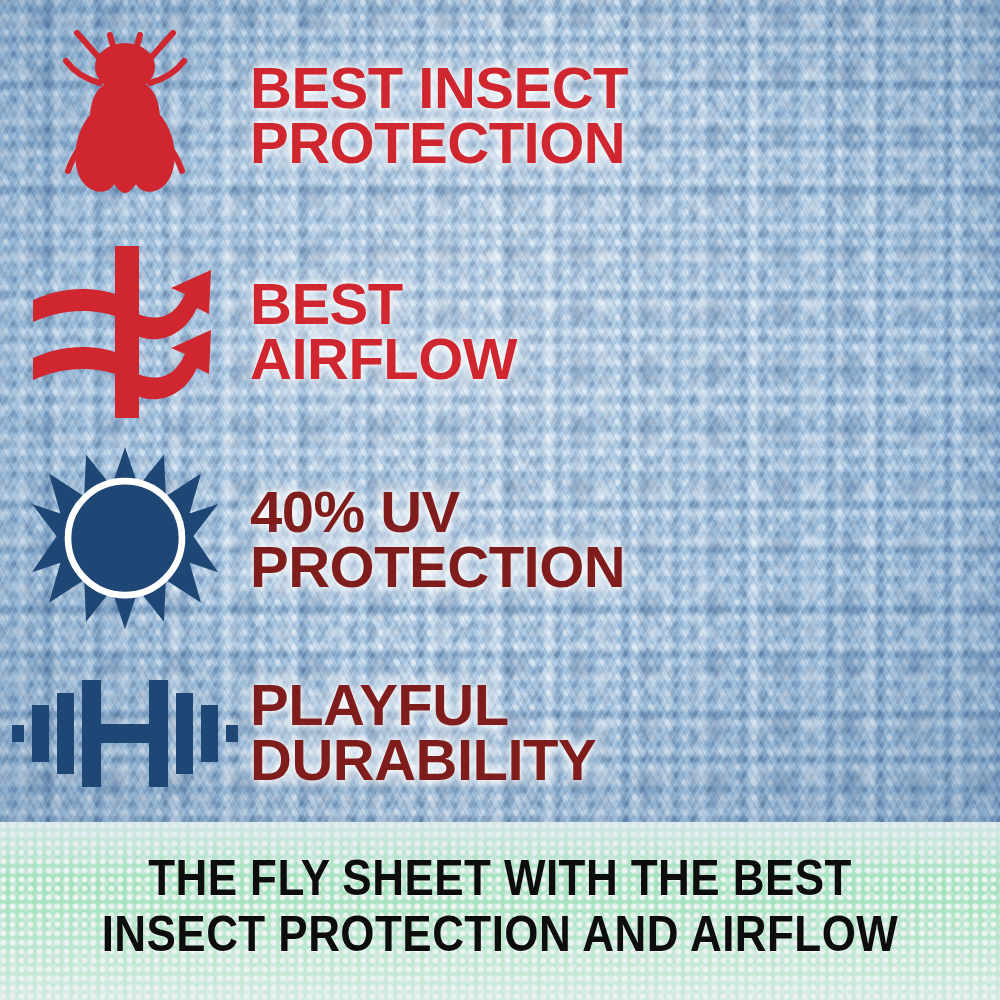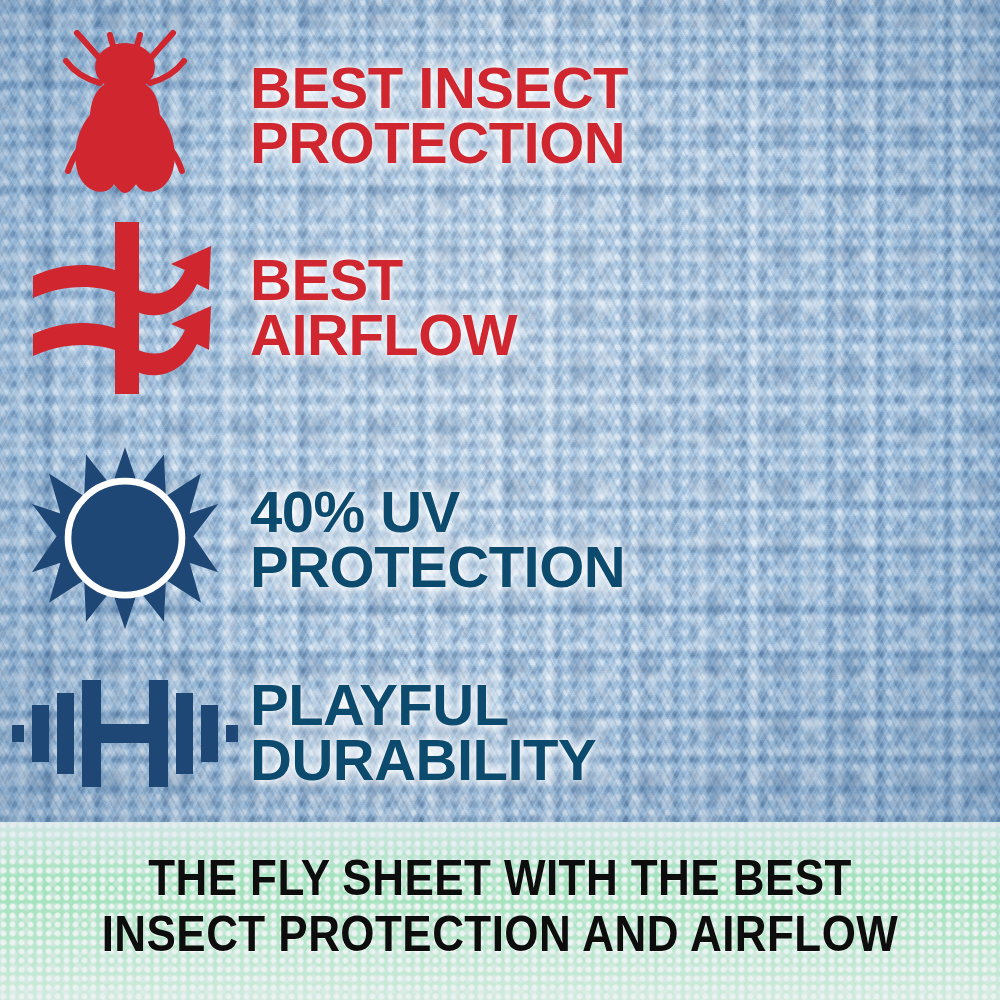--- a/index.html
+++ b/index.html
@@ -95,21 +95,21 @@
     white-space: pre-line;
   }
   .label-red {
     color: #d0262f;
     text-shadow:
       0 0 6px rgba(255,255,255,.95),
       0 0 12px rgba(255,255,255,.85),
       0 0 20px rgba(255,255,255,.6);
   }
   .label-blue {
-    color: #0c4a6e;
+    color: #7f1d1d;
     text-shadow:
       0 0 6px rgba(255,255,255,.95),
       0 0 13px rgba(255,255,255,.88),
       0 0 22px rgba(255,255,255,.65);
   }
 
   
   #banner {
     position: absolute;
     left: 0;
@@ -206,21 +206,21 @@
                    C 80 158 84 120 88 100 Z"></path>
         </g>
       </svg>
     </div>
     <div class="label-cell">
       <p class="feature-label label-red" style="font-size:58px;">BEST INSECT
 PROTECTION</p>
     </div>
   </div>
 
-  <div class="feature-row" style="left:0; top:213px; width:1000px; height:190px;">
+  <div class="feature-row" style="left:0; top:237px; width:1000px; height:190px;">
     <div class="icon-cell">
       <svg width="200" height="180" viewBox="0 0 200 180">
 
         <rect x="90" y="4" width="24" height="172" fill="#d0262f"></rect>
 
         <path d="M8 58 C 38 44 70 44 96 54 L 96 76 C 70 66 38 66 8 80 Z" fill="#d0262f"></path>
 
         <path d="M8 116 C 38 102 70 102 96 112 L 96 134 C 70 124 38 124 8 138 Z" fill="#d0262f"></path>
 
         <path d="M108 70

